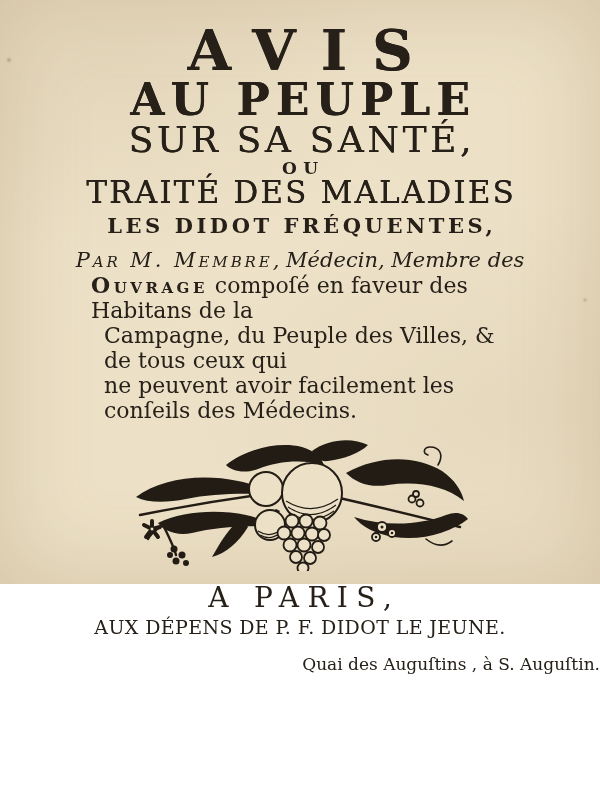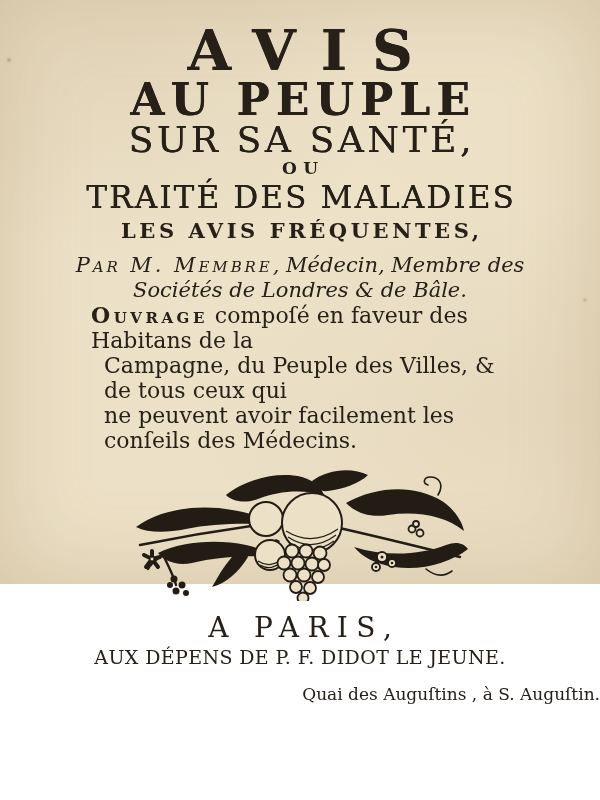--- a/index.html
+++ b/index.html
@@ -21,21 +21,21 @@
     box-shadow: inset 0 0 90px rgba(130,100,55,.22);
     text-align:center;
     box-sizing:border-box;
     padding-top:22px;
   }
   .ink{color:#262019;}
   .t-avis{font-size:56px;line-height:56px;font-weight:bold;letter-spacing:.45em;padding-left:.45em;text-shadow:.4px .4px 0 currentColor;}
   .t-peuple{font-size:44px;line-height:44px;font-weight:bold;letter-spacing:.14em;padding-left:.14em;text-shadow:.4px .4px 0 currentColor;}
   .t-sante{font-size:36px;line-height:36px;letter-spacing:.1em;padding-left:.1em;text-shadow:.3px .3px 0 currentColor;}
   .t-ou{font-size:17px;line-height:17px;margin-top:2px;letter-spacing:.38em;padding-left:.38em;font-weight:bold;}
-  .t-traite{font-size:31px;line-height:31px;margin-top:5px;letter-spacing:.07em;padding-left:.07em;text-shadow:.3px .3px 0 currentColor;}
+  .t-traite{font-size:31px;line-height:31px;letter-spacing:.07em;padding-left:.07em;text-shadow:.3px .3px 0 currentColor;}
   .t-freq{font-size:21px;line-height:21px;margin-top:7px;letter-spacing:.17em;padding-left:.17em;font-weight:bold;}
   .author{margin-top:12px;font-style:italic;font-size:21px;line-height:25px;}
   .sc{font-variant:small-caps;}
   .author .sc{letter-spacing:.14em;}
   .para{width:432px;margin:0 auto;text-align:left;}
   .edition{margin-top:12px;font-size:20px;line-height:23px;}
   .edition .sc{letter-spacing:.1em;}
   .edition .cont{padding-left:34px;}
   .audience{margin-top:0;font-size:22px;line-height:25px;width:418px;}
   .audience .sc{letter-spacing:.16em;font-weight:bold;}
@@ -48,25 +48,24 @@
 </head>
 <body>
 
 <div class="page">
 
   <div class="t-avis ink">AVIS</div>
   <div class="t-peuple ink">AU PEUPLE</div>
   <div class="t-sante ink">SUR SA SANTÉ,</div>
   <div class="t-ou ink">OU</div>
   <div class="t-traite ink">TRAITÉ DES MALADIES</div>
-  <div class="t-freq ink">LES AVIS FRÉQUENTES,</div>
+  <div class="t-freq ink">LES DIDOT FRÉQUENTES,</div>
 
   <div class="author">
     <div><span class="sc">Par M. Membre</span><span>, Médecin, Membre des</span></div>
-    <div>Sociétés de Londres &amp; de Bâle.</div>
   </div>
 
 
   <div class="para audience">
     <div><span class="sc">Ouvrage</span><span> compoſé en faveur des Habitans de la</span></div>
     <div class="cont">Campagne, du Peuple des Villes, &amp; de tous ceux qui</div>
     <div class="cont">ne peuvent avoir facilement les conſeils des Médecins.</div>
   </div>
 
   <div class="ornament">

